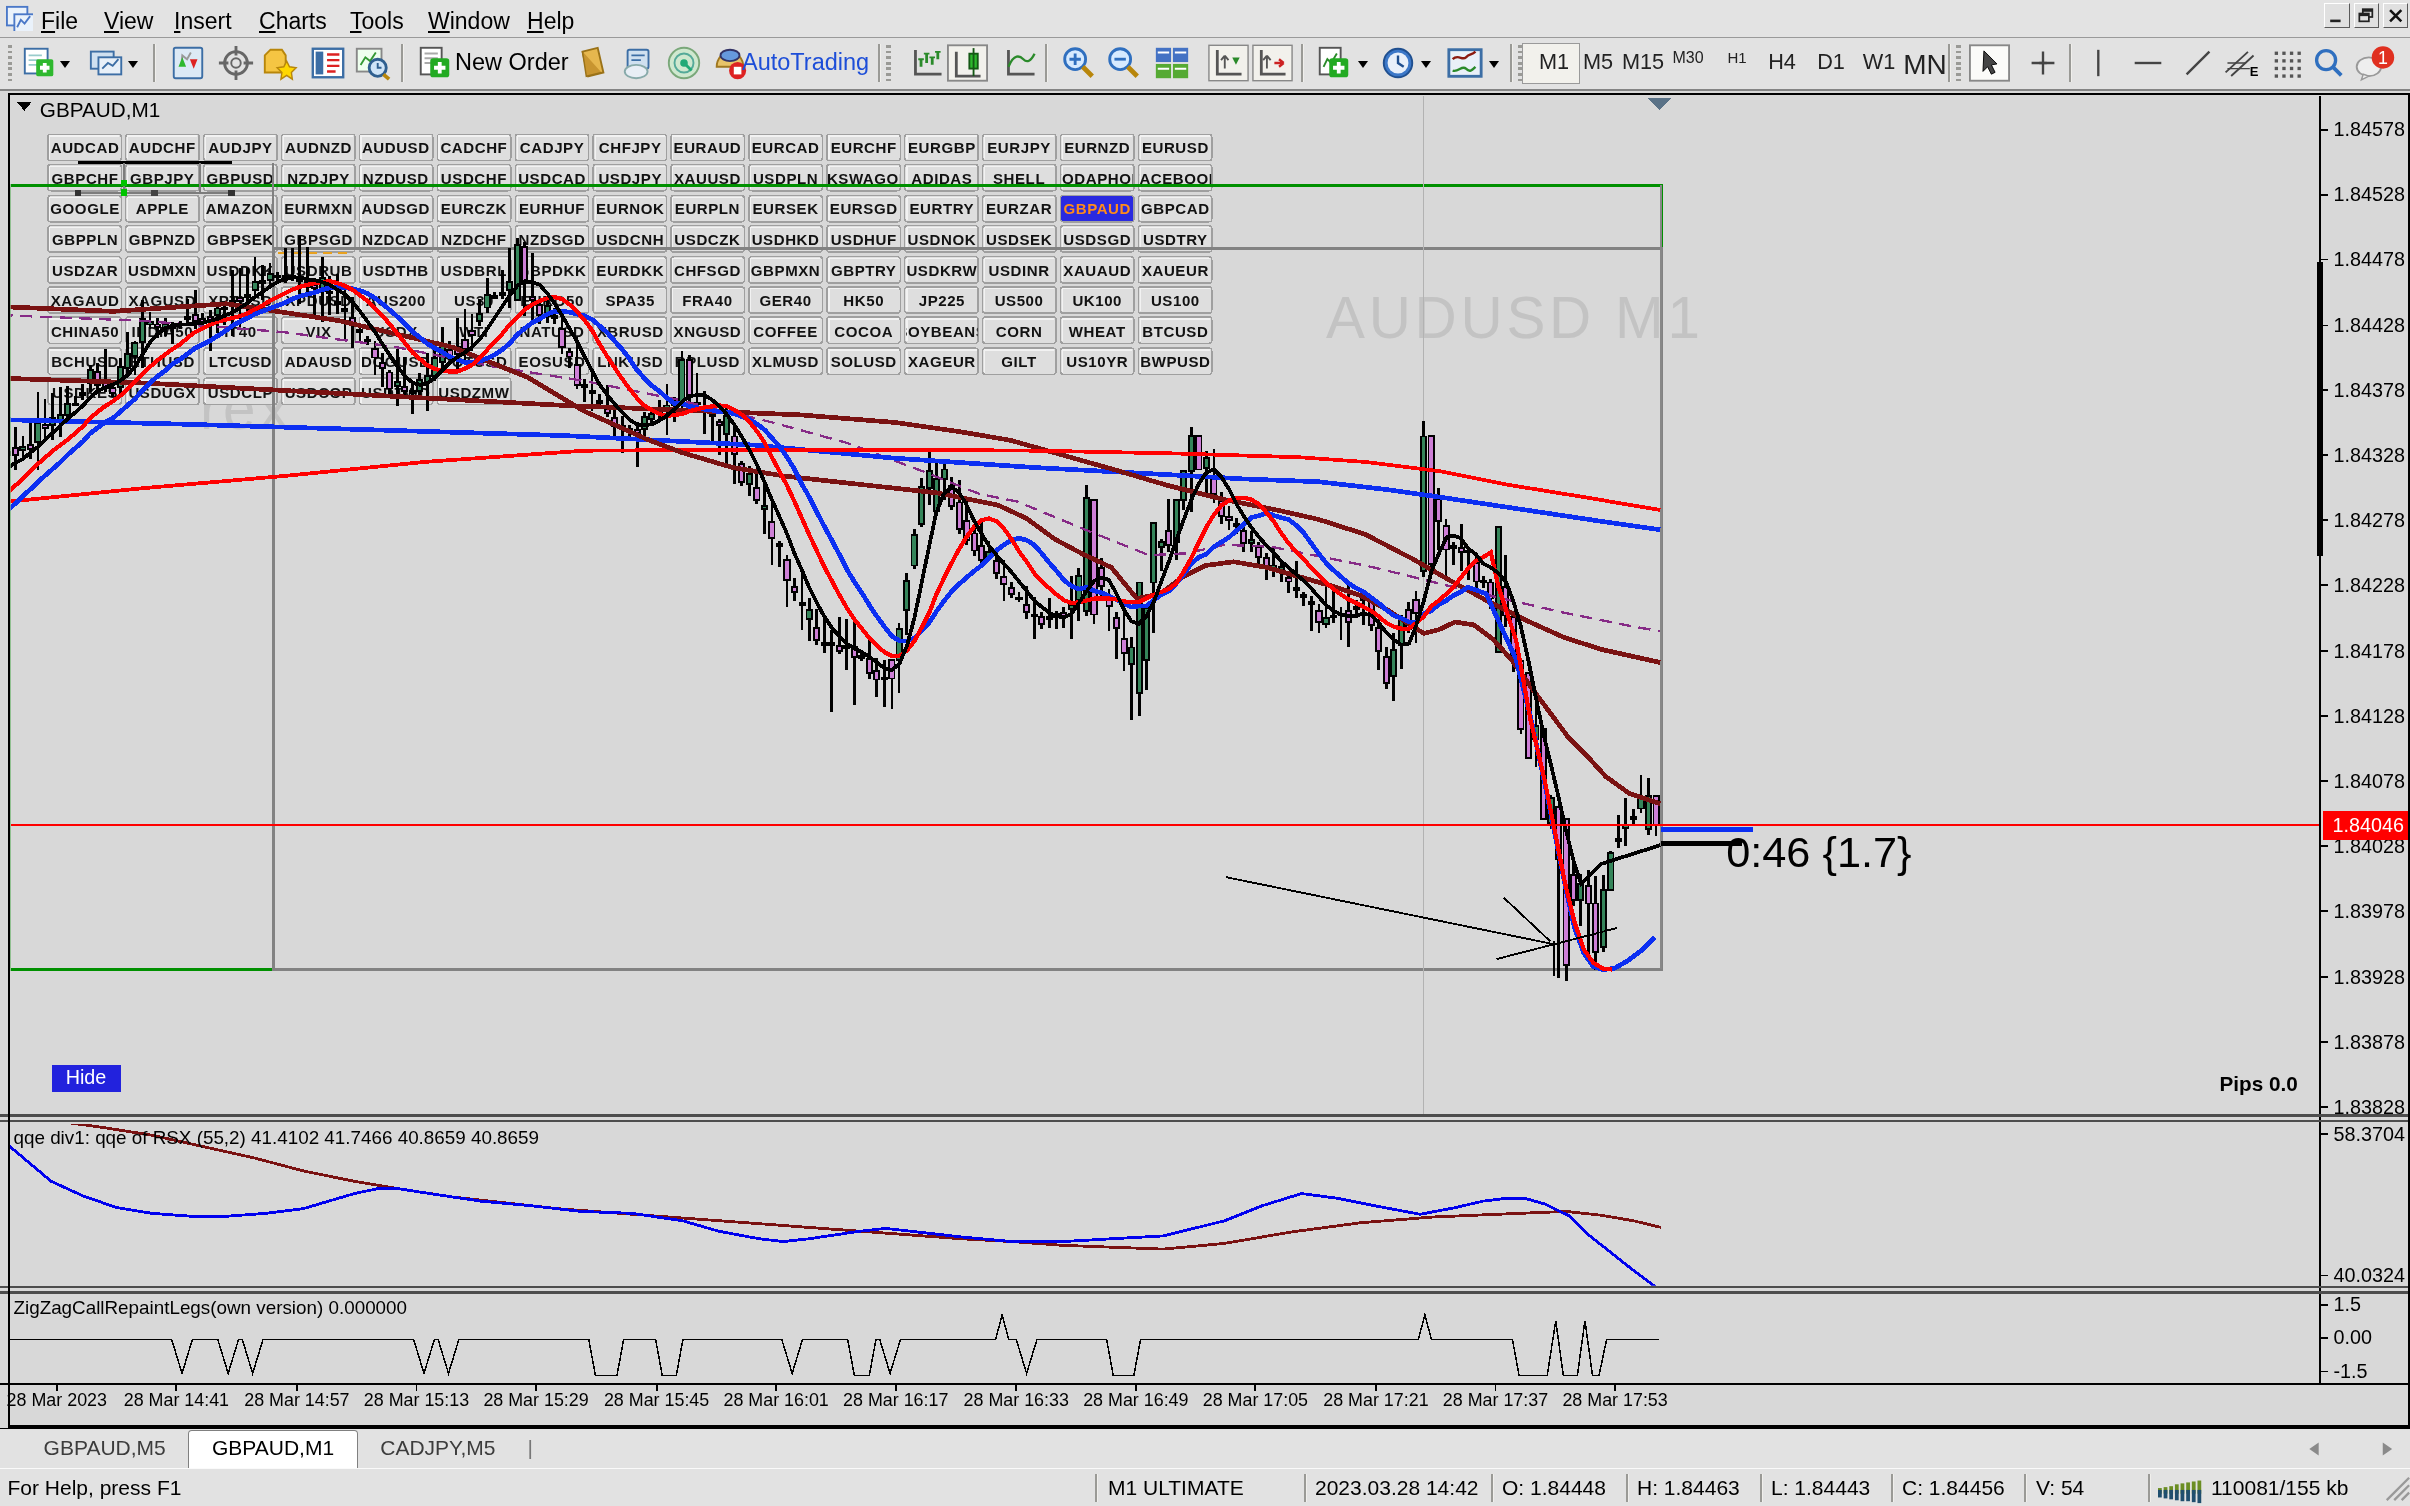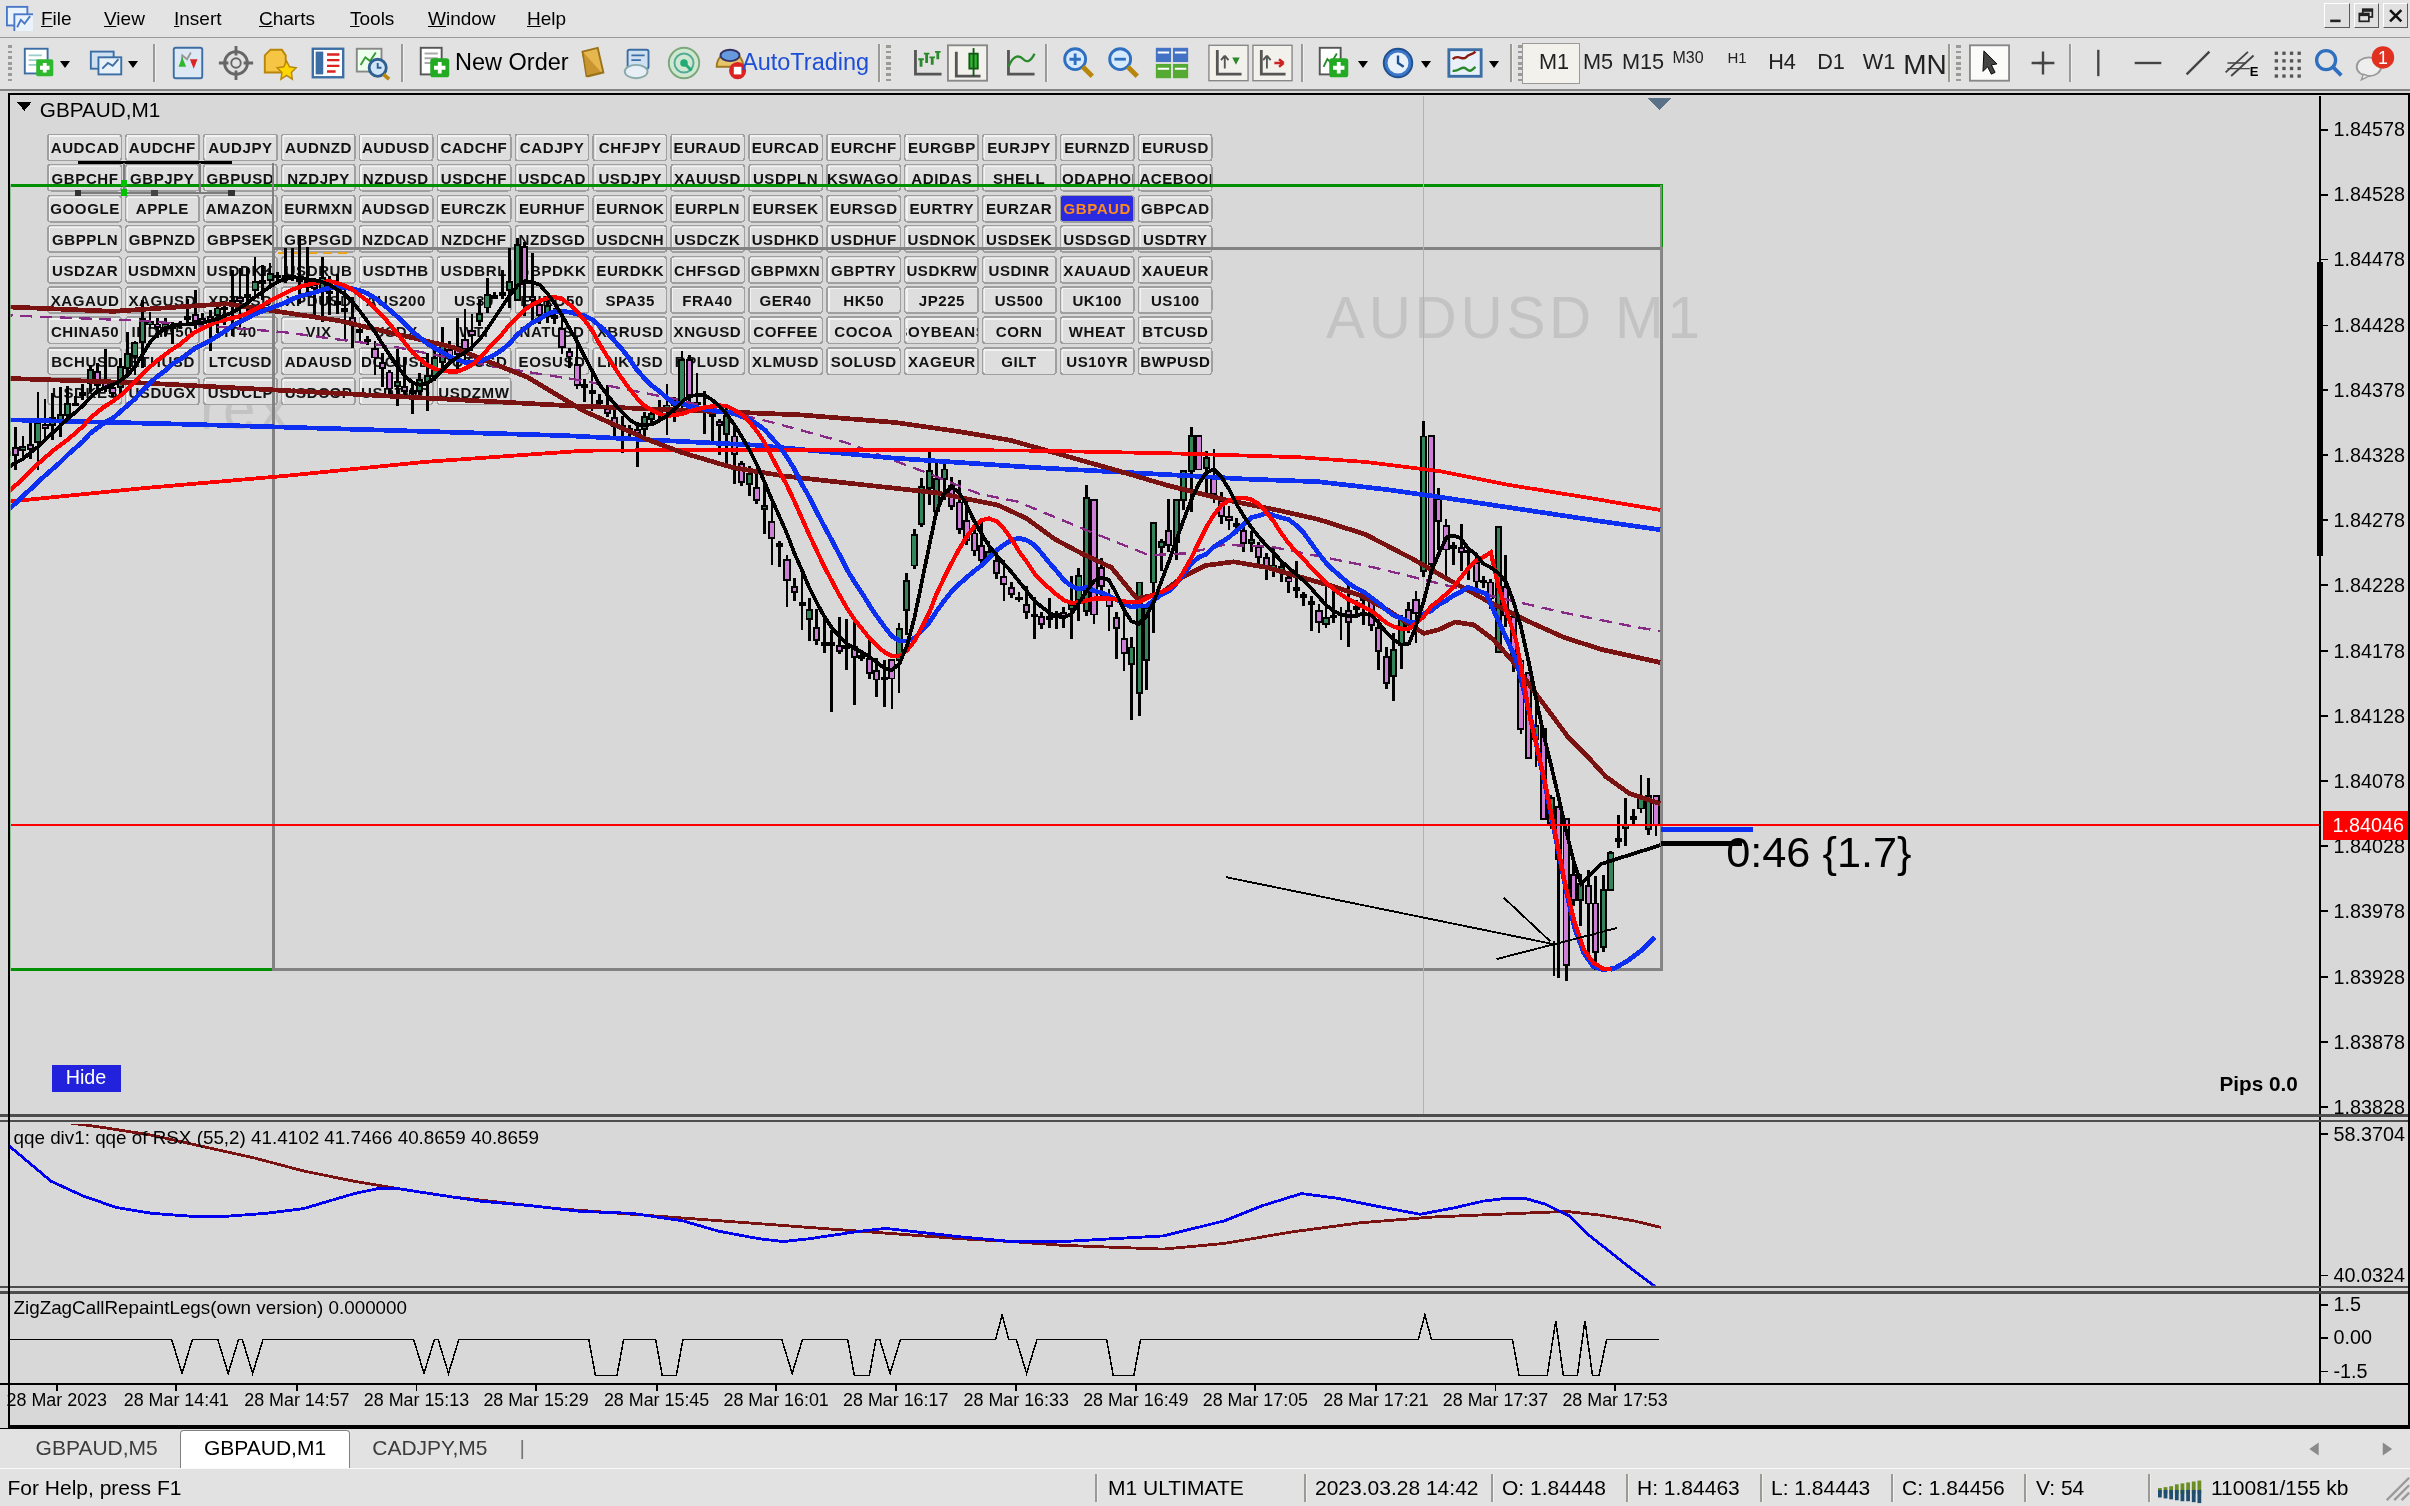--- a/index.html
+++ b/index.html
@@ -1,22 +1,22 @@
 <!DOCTYPE html>
 <html style="font-size:15px"><head><meta charset="utf-8"><style>
 *{margin:0;padding:0;box-sizing:border-box}
 body{width:2411px;height:1507px;font-family:"Liberation Sans",sans-serif;background:#e2e2e2;overflow:hidden}
 .menubar{height:38px;background:#e3e3e3;position:relative;border-bottom:1.9px solid #9a9a9a}
-.menubar .menu{position:absolute;top:7.5px;font-size:19px;color:#000}
+.menubar .menu{position:absolute;top:7.5px;font-size:23px;color:#000}
 .menu u{text-decoration:underline}
 .toolbar{height:46px;background:#e2e2e2;position:relative}
 .tbline{height:6.6px;background:#e2e2e2;border-bottom:2.8px solid #848484}
 .winbtns{position:absolute;right:2.8px;top:2.8px;display:flex;gap:3.8px}
 .wb{width:25.4px;height:25.4px;background:#e0e0e0;border-top:1.9px solid #fff;border-left:1.9px solid #fff;border-right:1.9px solid #5a5a5a;border-bottom:1.9px solid #5a5a5a;display:flex;align-items:center;justify-content:center}
-.tabbar{height:40px;background:#e2e2e2;display:flex;align-items:flex-end;padding-left:13px;position:relative;border-top:1.9px solid #000}
+.tabbar{height:40px;background:#e2e2e2;display:flex;align-items:flex-end;padding-left:21px;position:relative;border-top:1.9px solid #000}
 .tab{font-size:21px;color:#3c3c3c;padding:6.6px 22.6px 7.5px;background:transparent}
 .tab.active{background:#fff;color:#000;border:1.9px solid #808080;border-bottom:none;border-radius:3.8px 3.8px 0 0;padding:5.6px 22.6px 7.5px}
 .statusbar{height:40px;background:#e2e2e2;display:flex;align-items:center;font-size:21px;color:#000;border-top:1.9px solid #fafafa;position:relative}
 .ssep{width:1.9px;height:28px;background:#9a9a96;margin:0 0;box-shadow:0.9px 0 0 #f2f1ee}
 </style></head>
 <body>
 <div class="menubar">
   <div style="position:absolute;left:4.7px;top:4.7px">
       <svg width="28" height="26" viewBox="0 0 30 28" style="display:block">
         <rect x="2" y="2" width="22" height="20" fill="#eaf2fb" stroke="#4a78c8" stroke-width="2"></rect>

